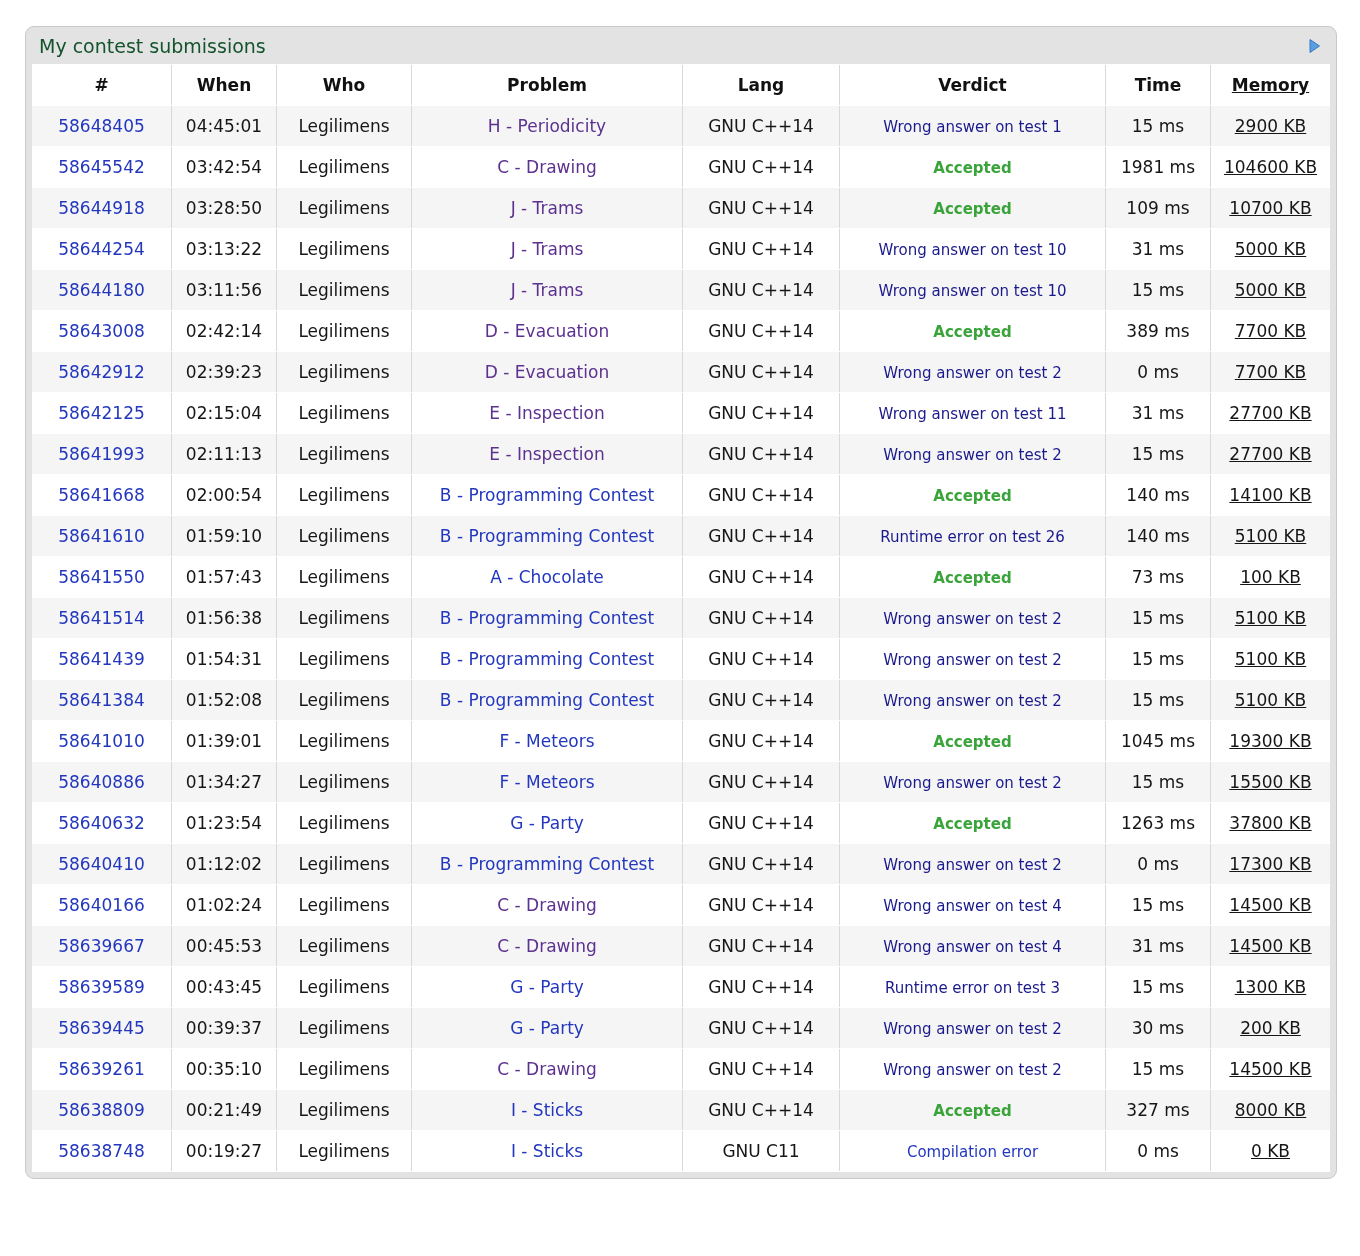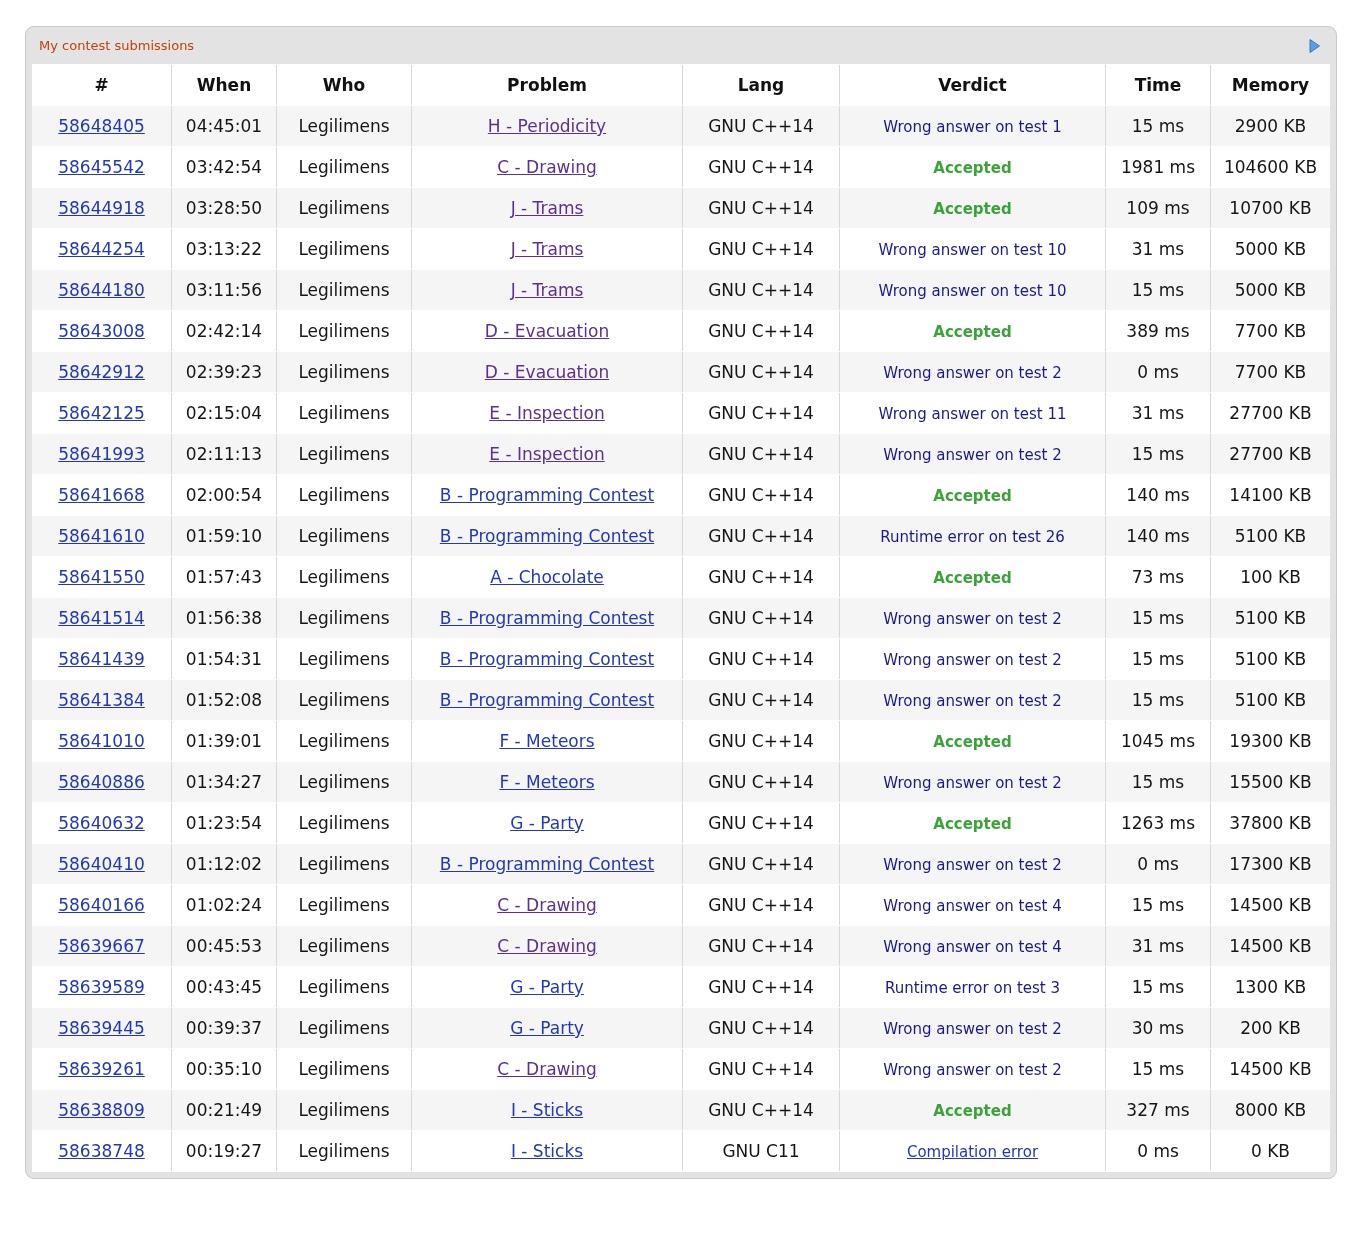--- a/index.html
+++ b/index.html
@@ -16,51 +16,51 @@
     border-radius:9px;
     box-sizing:border-box;
     padding:0 6px 6px 6px;
   }
   .caption-bar{
     height:37px;
     display:flex; align-items:center; justify-content:space-between;
     padding:0 8px 0 7px;
   }
   .caption-title{
-    font-size:13px; color:#c2410c; letter-spacing:0;
+    font-size:19px; color:#14532d; letter-spacing:0;
   }
   .expand-icon{ width:14px; height:16px; cursor:pointer; display:flex; align-items:center; }
 
   table.datatable{
     width:100%;
     border-collapse:separate;
     border-spacing:0 1px;
     background:#ffffff;
     table-layout:fixed;
   }
   th, td{
     border-right:1px solid #d8d8d8;
     text-align:center;
     vertical-align:middle;
     height:40px;
     padding:0 6px;
     overflow:hidden;
     white-space:nowrap;
   }
-  th:last-child, td:last-child{ border-right:none; }
+  th:last-child, td:last-child{ border-right:none;text-decoration:underline; }
   thead th{
     background:#ffffff;
     font-weight:bold;
     font-size:17px;
     color:#111;
   }
   tbody td{ font-size:17px; color:#161616; background:#ffffff; }
   tbody tr:nth-child(odd) td{ background:#f5f5f5; }
 
-  a{ text-decoration:underline; cursor:pointer; }
+  a{ cursor:pointer; }
   a.plain-link{ color:var(--link-blue); }
   a.problem-visited{ color:var(--visited-purple); }
   a.problem-new{ color:var(--link-blue); }
 
   .verdict-accepted{ color:var(--accepted-green); font-weight:bold; font-size:15px; }
   .verdict-rejected{ color:var(--rejected-navy); font-size:15px; }
   a.verdict-link{ color:var(--link-blue); font-size:15px; }
 
   col.c-id{width:140px;} col.c-when{width:105px;} col.c-who{width:135px;}
   col.c-problem{width:271px;} col.c-lang{width:157px;} col.c-verdict{width:266px;}

